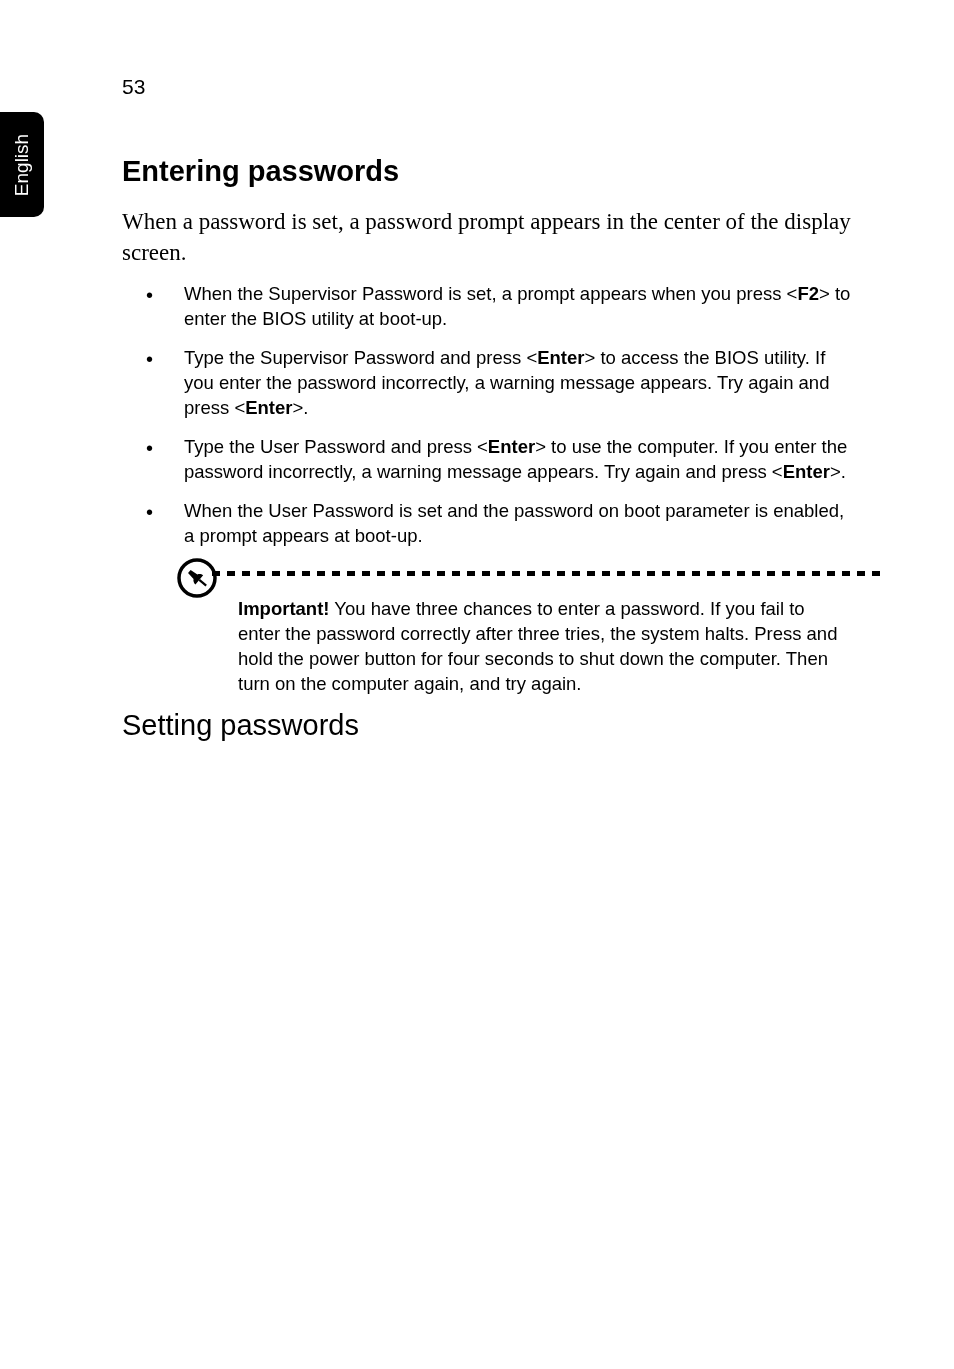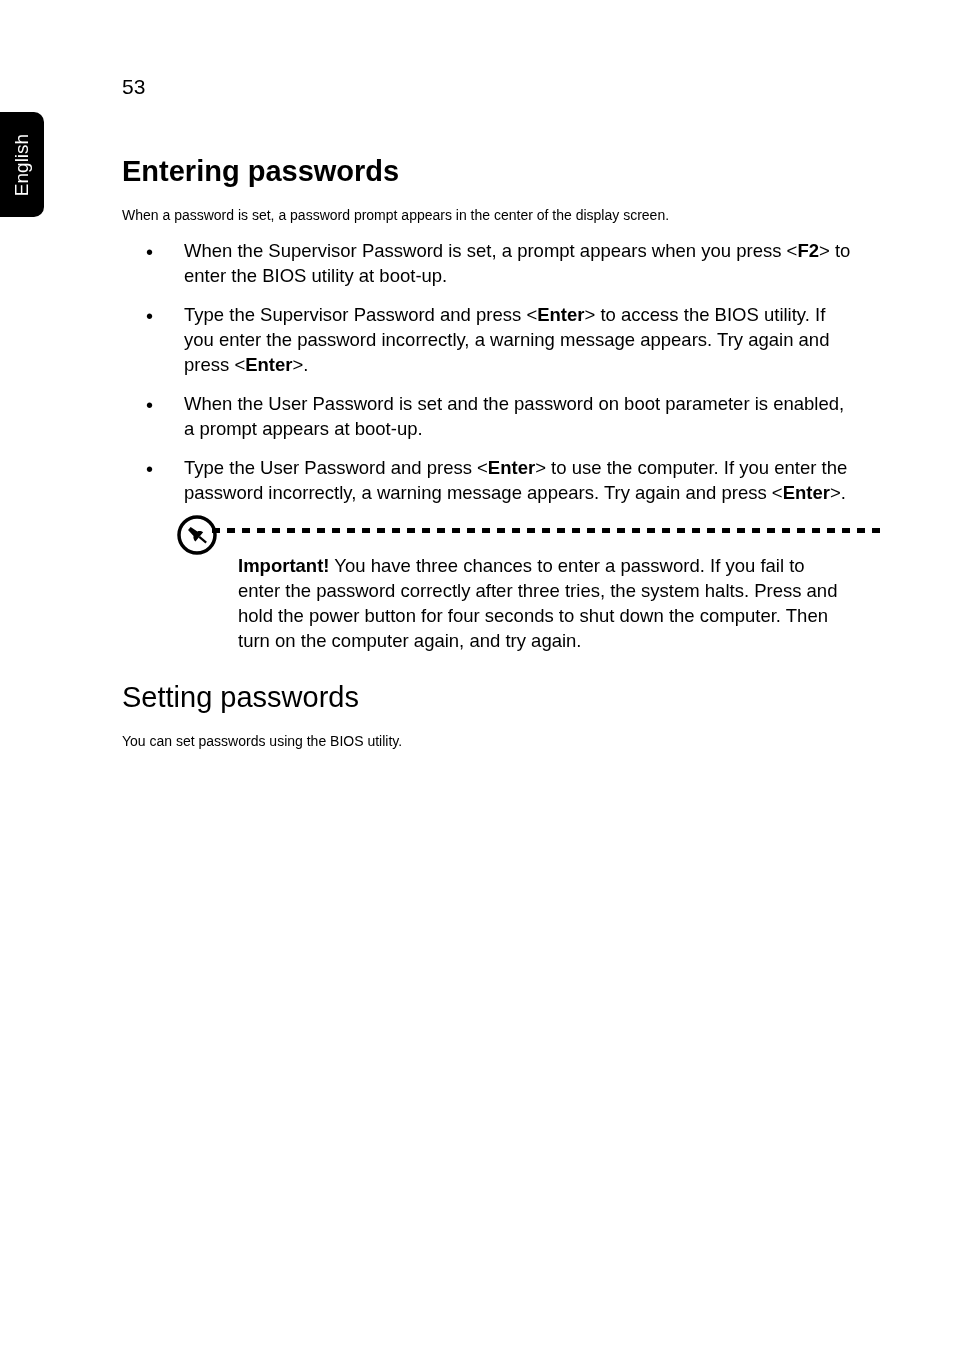--- a/index.html
+++ b/index.html
@@ -44,23 +44,24 @@
     .page-number {
       font-size: 21px;
       margin-bottom: 56px;
     }
     .heading {
       font-size: 29px;
       font-weight: 700;
       margin-bottom: 18px;
     }
     .body-text {
-      font-size: 14px;
+      font-size: 23px;
       line-height: 1.35;
       margin-bottom: 14px;
+      font-family: Liberation Serif, serif;
     }
     .bullet-list {
       list-style: none;
       margin-bottom: 12px;
     }
     .bullet-list li {
       position: relative;
       padding-left: 62px;
       font-size: 18.5px;
       line-height: 1.35;
@@ -74,21 +75,21 @@
       font-size: 20px;
     }
     .bold {
       font-weight: 700;
       text-align: center;
     }
     .note-block {
       position: relative;
       margin-left: 54px;
       margin-top: 6px;
-      margin-bottom: 28px;
+      margin-bottom: 12px;
     }
     .note-icon {
       position: absolute;
       left: 0;
       top: -6px;
       width: 42px;
       height: 42px;
     }
     .note-dashes {
       position: absolute;
@@ -137,24 +138,24 @@
   <p class="body-text">When a password is set, a password prompt appears in the center of the display screen.</p>
 
   <ul class="bullet-list">
     <li>
       <span>When the Supervisor Password is set, a prompt appears when you press &lt;</span><span class="bold">F2</span><span>&gt; to enter the BIOS utility at boot-up.</span>
     </li>
     <li>
       <span>Type the Supervisor Password and press &lt;</span><span class="bold">Enter</span><span>&gt; to access the BIOS utility. If you enter the password incorrectly, a warning message appears. Try again and press &lt;</span><span class="bold">Enter</span><span>&gt;.</span>
     </li>
     <li>
+      <span>Type the User Password and press &lt;</span><span class="bold">Enter</span><span>&gt; to use the computer. If you enter the password incorrectly, a warning message appears. Try again and press &lt;</span><span class="bold">Enter</span><span>&gt;.</span>
+    </li>
+    <li>
       <span>When the User Password is set and the password on boot parameter is enabled, a prompt appears at boot-up.</span>
-    </li>
-    <li>
-      <span>Type the User Password and press &lt;</span><span class="bold">Enter</span><span>&gt; to use the computer. If you enter the password incorrectly, a warning message appears. Try again and press &lt;</span><span class="bold">Enter</span><span>&gt;.</span>
     </li>
   </ul>
 
   <div class="note-block">
     <svg class="note-icon" viewBox="0 0 42 42">
       <circle cx="21" cy="21" r="18" fill="none" stroke="#000" stroke-width="3.5"></circle>
       <g transform="translate(21,21) rotate(-50)">
         <path d="M -2 -10 L 2 -10 L 3 -2 C 5 -1 6 1 6 3 L -6 3 C -6 1 -5 -1 -3 -2 Z" fill="#000"></path>
         <line x1="0" y1="3" x2="0" y2="12" stroke="#000" stroke-width="2.2"></line>
       </g>
@@ -208,14 +209,13 @@
           <span></span>
       </div>
     </div>
     <div class="note-text">
       <span class="bold">Important!</span><span> You have three chances to enter a password. If you fail to enter the password correctly after three tries, the system halts. Press and hold the power button for four seconds to shut down the computer. Then turn on the computer again, and try again.</span>
     </div>
   </div>
 
   <h2 class="heading2">Setting passwords</h2>
 
-  <p class="body-text">You can set passwords using the BIOS utility.</p>
 </div>
 
 </body></html>

